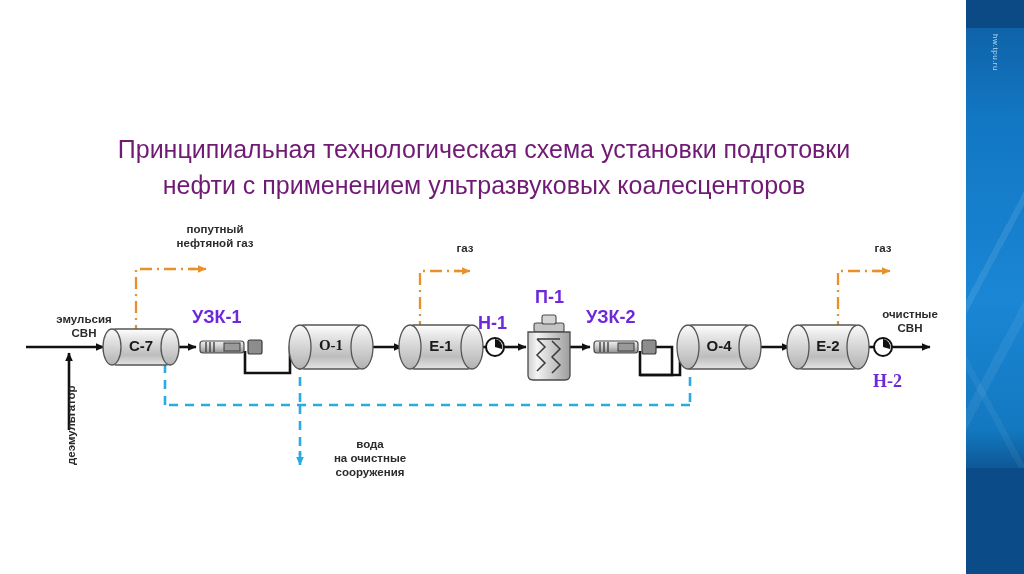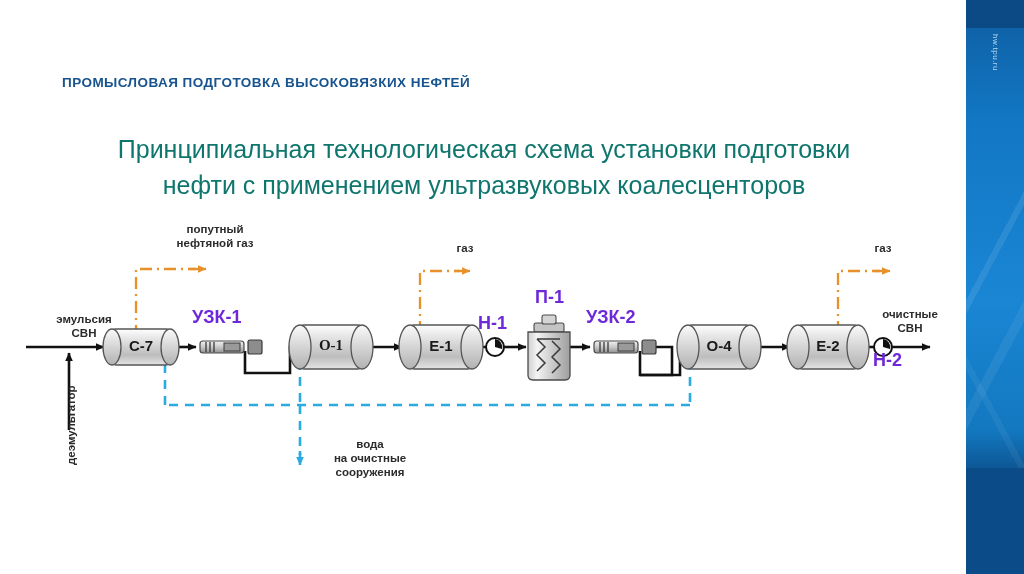--- a/index.html
+++ b/index.html
@@ -80,21 +80,21 @@
     white-space: nowrap;
   }
   #main-title {
     position: absolute;
     left: 62px;
     top: 132px;
     width: 844px;
     text-align: center;
     font-size: 25px;
     line-height: 1.42;
-    color: #0f766e;
+    color: #701a75;
     font-weight: normal;
   }
 
   
   #diagram {
     position: absolute;
     left: 0;
     top: 225px;
     width: 966px;
     height: 300px;
@@ -139,21 +139,20 @@
 
   <div id="right-panel">
     <div class="band-top"></div>
     <div class="tex"></div>
     <div class="band-bottom"></div>
   </div>
   <div id="watermark">
     <span>hw.tpu.ru</span>
   </div>
 
-  <div id="kicker">ПРОМЫСЛОВАЯ ПОДГОТОВКА ВЫСОКОВЯЗКИХ НЕФТЕЙ</div>
   <div id="main-title">
     <div>Принципиальная технологическая схема установки подготовки</div>
     <div>нефти с применением ультразвуковых коалесценторов</div>
   </div>
 
   <div id="diagram">
 
     <svg width="966" height="300" viewBox="0 0 966 300" xmlns="http://www.w3.org/2000/svg">
       <defs>
         <linearGradient id="gVess" x1="0" y1="0" x2="0" y2="1">
@@ -312,21 +311,21 @@
 
     <div class="vessel-name" style="left:112px; top:112px; width:58px;">С-7</div>
     <div class="tag" style="left:192px; top:82px;">УЗК-1</div>
     <div class="vessel-name" style="left:300px; top:112px; width:62px;font-family:Liberation Serif, serif;">О-1</div>
     <div class="vessel-name" style="left:410px; top:112px; width:62px;">Е-1</div>
     <div class="tag" style="left:478px; top:88px;">Н-1</div>
     <div class="tag" style="left:535px; top:62px;">П-1</div>
     <div class="tag" style="left:586px; top:82px;">УЗК-2</div>
     <div class="vessel-name" style="left:688px; top:112px; width:62px;">О-4</div>
     <div class="vessel-name" style="left:798px; top:112px; width:60px;">Е-2</div>
-    <div class="tag" style="left:873px; top:125px;">Н-2</div>
+    <div class="tag" style="left:873px; top:146px;font-family:Liberation Serif, serif;">Н-2</div>
 
     <div class="lbl center" style="left:38px; top:87px; width:92px;">эмульсия
 СВН</div>
 
     <div class="lbl vert" style="left:64px; top:240px;">деэмульгатор</div>
 
     <div class="lbl center" style="left:140px; top:-3px; width:150px;">попутный
 нефтяной газ</div>
 
     <div class="lbl center" style="left:440px; top:16px; width:50px;">газ</div>

